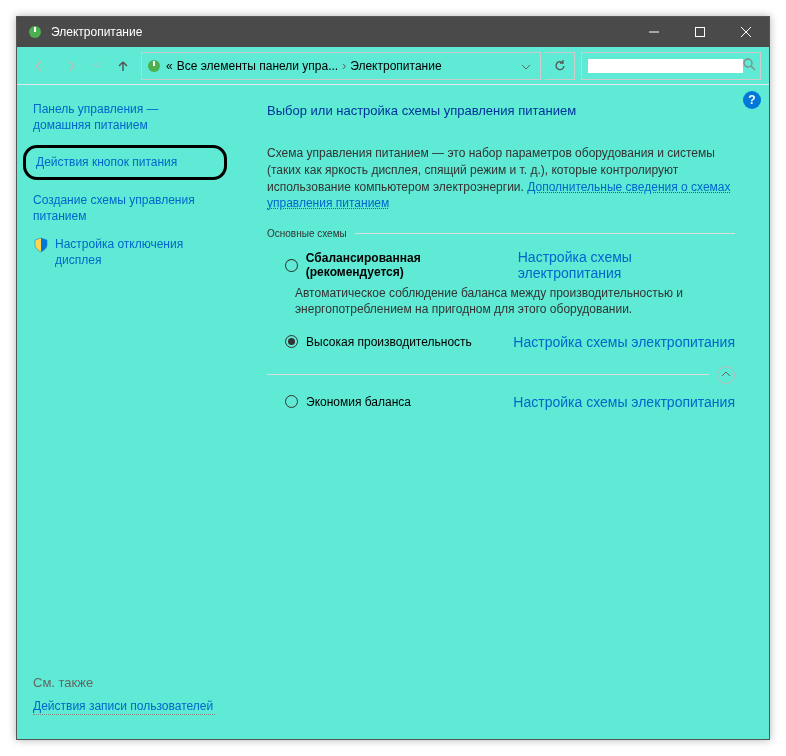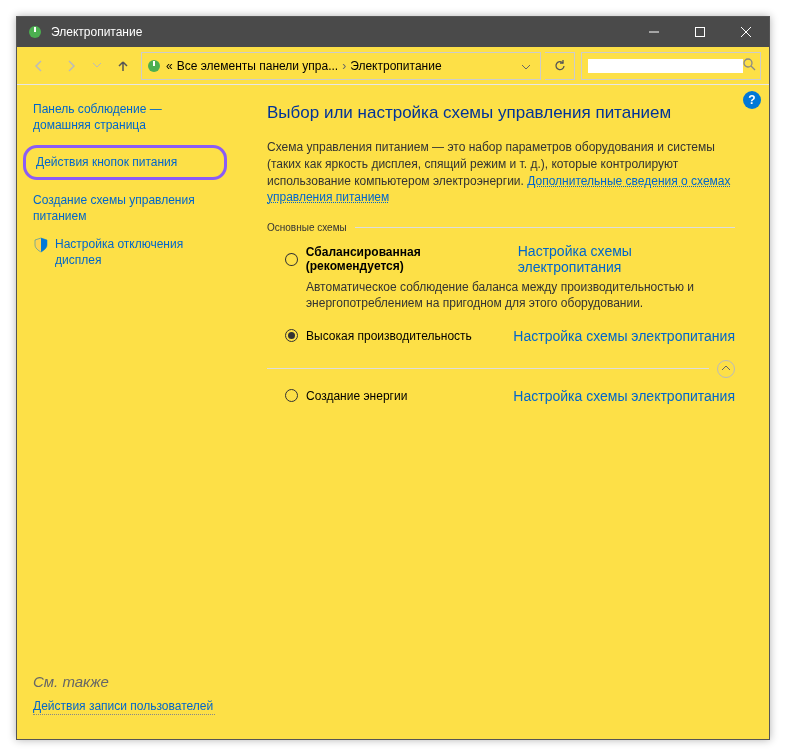--- a/index.html
+++ b/index.html
@@ -9,21 +9,21 @@
     background: #fff;
     width: 786px;
     height: 756px;
     overflow: hidden;
   }
   .window {
     width: 754px;
     height: 724px;
     margin: 16px;
     border: 1px solid #555;
-    background: #fde047;
+    background: #5eead4;
     display: flex;
     flex-direction: column;
     box-shadow: 0 0 8px rgba(0,0,0,0.3);
   }
   .titlebar {
     height: 30px;
     background: #4a4a4a;
     color: #fff;
     display: flex;
     align-items: center;
@@ -102,57 +102,57 @@
     margin-bottom: 12px;
     line-height: 1.35;
     cursor: pointer;
     display: flex;
     align-items: flex-start;
     gap: 6px;
   }
   .side-link.plain { color: #0066cc; }
   .side-link .txt { flex: 1; }
   .side-link.highlighted {
-    border: 3px solid #8b5cf6;
+    border: 3px solid #000000;
     border-radius: 14px;
     padding: 6px 10px;
     margin-left: -10px;
     margin-right: -4px;
     width: calc(100% + 22px);
   }
   .side-link.dotted .txt { border-bottom: 1px dotted #888; }
   .side-icon { width: 16px; height: 16px; flex-shrink: 0; margin-top: 1px; }
   .side-bottom {
     margin-top: auto;
     padding-top: 20px;
   }
-  .see-also { color: #666; font-size: 15px; margin-bottom: 8px; font-style: italic; }
+  .see-also { color: #666; font-size: 13px; margin-bottom: 8px; }
   .main {
     flex: 1;
     padding: 18px 34px 20px 40px;
     overflow-y: auto;
     position: relative;
   }
   .help-badge {
     position: absolute;
     top: 6px; right: 8px;
     width: 18px; height: 18px;
     border-radius: 50%;
     background: #0078d7;
     color: #fff;
     font-size: 12px;
     font-weight: bold;
     display: flex; align-items: center; justify-content: center;
     cursor: pointer;
   }
   h1.page-title {
     color: #003399;
-    font-size: 17px;
+    font-size: 13px;
     font-weight: 400;
-    margin-bottom: 16px;
+    margin-bottom: 27px;
   }
   .intro {
     font-size: 12px;
     color: #333;
     line-height: 1.4;
     margin-bottom: 16px;
   }
   .intro a { color: #0066cc; text-decoration: underline dotted; }
   .section-hdr {
     font-size: 10px;
@@ -198,21 +198,21 @@
   .plan-link {
     margin-left: auto;
     color: #0066cc;
     font-size: 14px;
     cursor: pointer;
   }
   .plan-desc {
     font-size: 12px;
     color: #333;
     line-height: 1.35;
-    margin-left: 21px;
+    margin-left: 10px;
     max-width: 390px;
   }
 </style>
 </head>
 <body>
 
 <div class="window">
 
   <div class="titlebar">
     <svg class="titlebar-icon" viewBox="0 0 16 16">
@@ -288,21 +288,21 @@
             <line x1="8" y1="8" x2="12" y2="12" stroke="#888" stroke-width="1.3"></line>
           </svg>
       </span>
     </div>
   </div>
 
   <div class="body-area">
 
     <div class="sidebar">
       <div class="side-link plain">
-        <span class="txt">Панель соблюдение — домашняя страница</span>
+        <span class="txt">Панель управления — домашняя питанием</span>
       </div>
       <div class="side-link plain highlighted">
         <span class="txt">Действия кнопок питания</span>
       </div>
       <div class="side-link plain">
         <span class="txt">Создание схемы управления питанием</span>
       </div>
       <div class="side-link plain">
         <svg class="side-icon" viewBox="0 0 16 16">
             <path d="M8 1 L14 3 L14 8 C14 12 8 15 8 15 C8 15 2 12 2 8 L2 3 Z" fill="#ffd54f" stroke="#0078d7" stroke-width="0.5"></path>
@@ -355,20 +355,20 @@
         <span class="collapse-btn">
           <svg width="8" height="5" viewBox="0 0 8 5">
               <path d="M0 4 L4 0 L8 4" fill="none" stroke="#666" stroke-width="1"></path>
             </svg>
         </span>
       </div>
 
       <div class="plan">
         <div class="plan-head">
           <span class="radio"></span>
-          <span class="plan-name">Создание энергии</span>
+          <span class="plan-name">Экономия баланса</span>
           <span class="plan-link">Настройка схемы электропитания</span>
         </div>
       </div>
 
     </div>
   </div>
 </div>
 
 </body></html>

